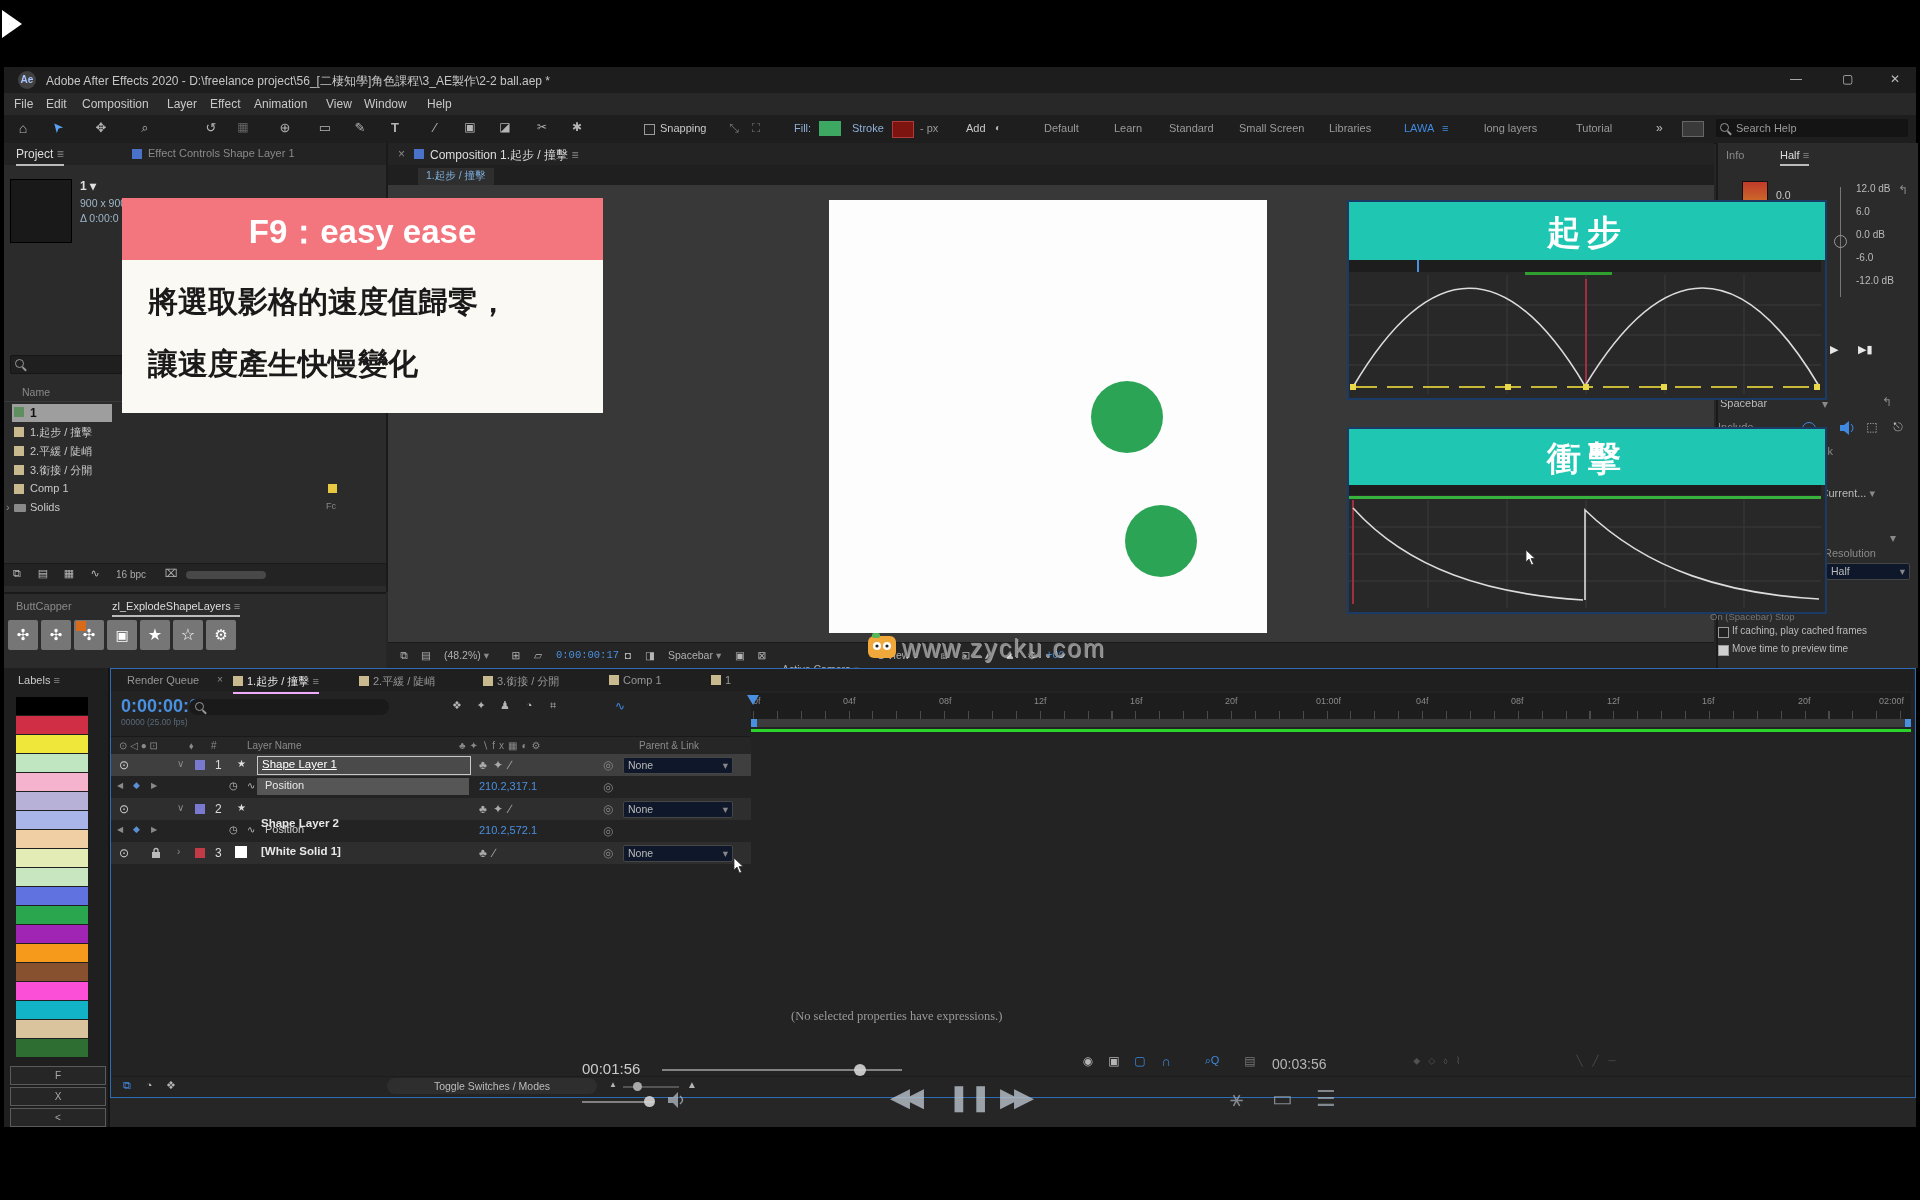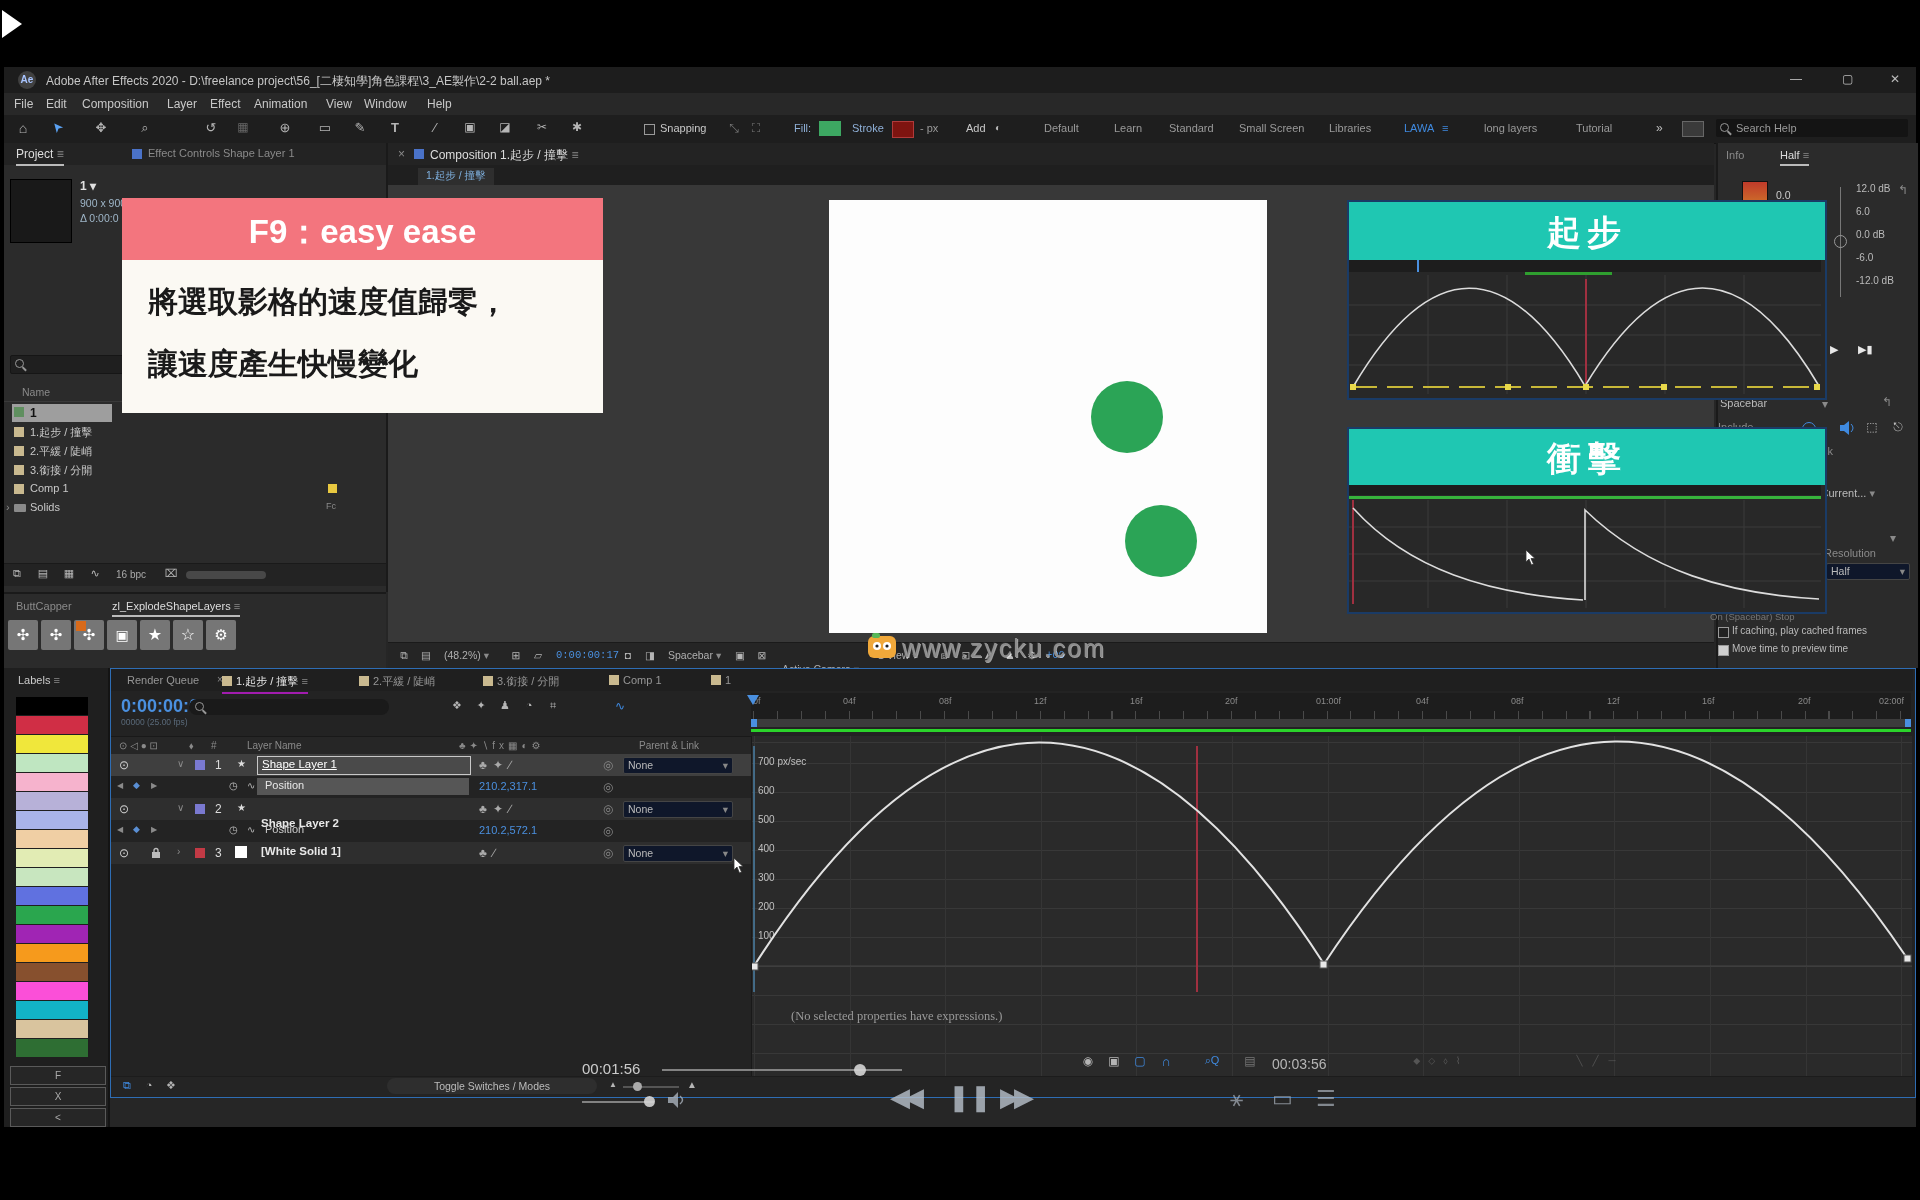--- a/index.html
+++ b/index.html
@@ -329,21 +329,21 @@
       <div class="lblbtn" style="top:398px;">F</div>
       <div class="lblbtn" style="top:419px;">X</div>
       <div class="lblbtn" style="top:440px;">&lt;</div>
     </div>
 
     <div class="r" style="left:106px;top:601px;width:1804px;height:428px;background:#232323;border:1px solid #2e6db4;">
 
       <div class="r" style="left:0;top:0;width:1802px;height:22px;background:#1f1f1f;">
         <span class="tx tlTab" style="left:16px;top:5px;">Render Queue</span>
         <span class="tx dim" style="left:106px;top:5px;font-size:10px;">×</span>
-        <span class="tx" style="left:111px;top:5px;font-size:11px;color:#e8e8e8;border-bottom:2px solid #a21caf;padding-bottom:3px;"><span class="compsq"></span><span>1.起步 / 撞擊</span> <span class="dim">≡</span></span>
+        <span class="tx" style="left:122px;top:5px;font-size:11px;color:#e8e8e8;border-bottom:2px solid #f0abfc;padding-bottom:3px;"><span class="compsq"></span><span>1.起步 / 撞擊</span> <span class="dim">≡</span></span>
         <span class="tx tlTab" style="left:248px;top:5px;"><span class="compsq"></span><span>2.平緩 / 陡峭</span></span>
         <span class="tx tlTab" style="left:372px;top:5px;"><span class="compsq"></span><span>3.銜接 / 分開</span></span>
         <span class="tx tlTab" style="left:498px;top:5px;"><span class="compsq"></span><span>Comp 1</span></span>
         <span class="tx tlTab" style="left:600px;top:5px;"><span class="compsq"></span><span>1</span></span>
       </div>
 
       <span class="tx" style="left:10px;top:27px;font-size:18px;font-weight:bold;color:#4a90e0;">0:00:00:00</span>
       <span class="tx" style="left:10px;top:48px;font-size:8.5px;color:#5a6a7a;">00000 (25.00 fps)</span>
       <div class="r" style="left:78px;top:30px;width:200px;height:16px;background:#1a1a1a;border-radius:8px;">
         <span class="mag" style="margin:3px 6px;"></span>
@@ -441,40 +441,20 @@
         <span class="tx dim" style="left:66px;top:4px;font-size:10px;">›</span>
         <div class="r" style="left:84px;top:6px;width:10px;height:10px;background:#c23a45;"></div>
         <span class="tx" style="left:104px;top:4px;color:#ddd;">3</span>
         <div class="r" style="left:124px;top:4px;width:12px;height:12px;background:#fff;"></div>
         <span class="tx" style="left:150px;top:3px;color:#e8e8e8;font-size:11.5px;font-weight:bold;text-align:right;">[White Solid 1]</span>
         <span class="tx" style="left:368px;top:4px;color:#aaa;letter-spacing:6px;">♣∕</span>
         <span class="tx dim" style="left:492px;top:4px;">◎</span>
         <div class="dd" style="left:512px;top:3px;width:100px;"><span>None</span><span class="cv">▾</span></div>
       </div>
 
-      <div class="r" style="left:640px;top:67px;width:1160px;height:340px;background:#2a2a2a;border-left:1px solid #191919;
-           background-image:repeating-linear-gradient(to right,#353535 0 1px,transparent 1px 95.6px),repeating-linear-gradient(to bottom,#383838 0 1px,transparent 1px 29px);
-           background-position:2px 0,0 27px;">
-        <span class="tx" style="left:6px;top:20px;font-size:10px;color:#c0c0c0;">700 px/sec</span>
-        <span class="tx" style="left:6px;top:49px;font-size:10px;color:#c0c0c0;">600</span>
-        <span class="tx" style="left:6px;top:78px;font-size:10px;color:#c0c0c0;">500</span>
-        <span class="tx" style="left:6px;top:107px;font-size:10px;color:#c0c0c0;">400</span>
-        <span class="tx" style="left:6px;top:136px;font-size:10px;color:#c0c0c0;">300</span>
-        <span class="tx" style="left:6px;top:165px;font-size:10px;color:#c0c0c0;">200</span>
-        <span class="tx" style="left:6px;top:194px;font-size:10px;color:#c0c0c0;">100</span>
-        <svg width="1160" height="340" viewBox="0 0 1160 340" style="position:absolute;left:0;top:0;">
-          <line x1="2" y1="10" x2="2" y2="256" stroke="#4a7fa5" stroke-width="1.5"></line>
-          <line x1="0" y1="230" x2="1160" y2="230" stroke="#454545" stroke-width="1"></line>
-          <line x1="445" y1="10" x2="445" y2="256" stroke="#a03040" stroke-width="2"></line>
-          <path d="M2,230 Q287,-216 572,228 Q863,-214 1155,222" fill="none" stroke="#e2e2e2" stroke-width="2"></path>
-          <rect x="-1" y="227" width="7" height="7" fill="#e8e8e8" stroke="#555"></rect>
-          <rect x="568" y="225" width="7" height="7" fill="#e8e8e8" stroke="#555"></rect>
-          <rect x="1152" y="219" width="7" height="7" fill="#e8e8e8" stroke="#555"></rect>
-        </svg>
-      </div>
       <svg class="cursor-svg" style="left:622px;top:188px;" viewBox="0 0 12 17">
           <path d="M1,1 L1,13 L4,10 L6.5,16 L8.5,15 L6,9.5 L10,9.5 Z" fill="#fff" stroke="#333" stroke-width="0.8"></path>
         </svg>
 
       <span class="tx" style="left:680px;top:340px;font-size:12.5px;color:#9a9a9a;font-family:'Liberation Serif',serif;">(No selected properties have expressions.)</span>
 
       <span class="ic" style="left:968px;top:385px;width:18px;font-size:12px;">◉</span>
       <span class="ic" style="left:994px;top:385px;width:18px;font-size:12px;">▣</span>
       <span class="ic" style="left:1020px;top:385px;width:18px;font-size:12px;color:#3f8ae0;">▢</span>
       <span class="ic" style="left:1046px;top:385px;width:18px;font-size:13px;color:#3f8ae0;font-weight:bold;">∩</span>

